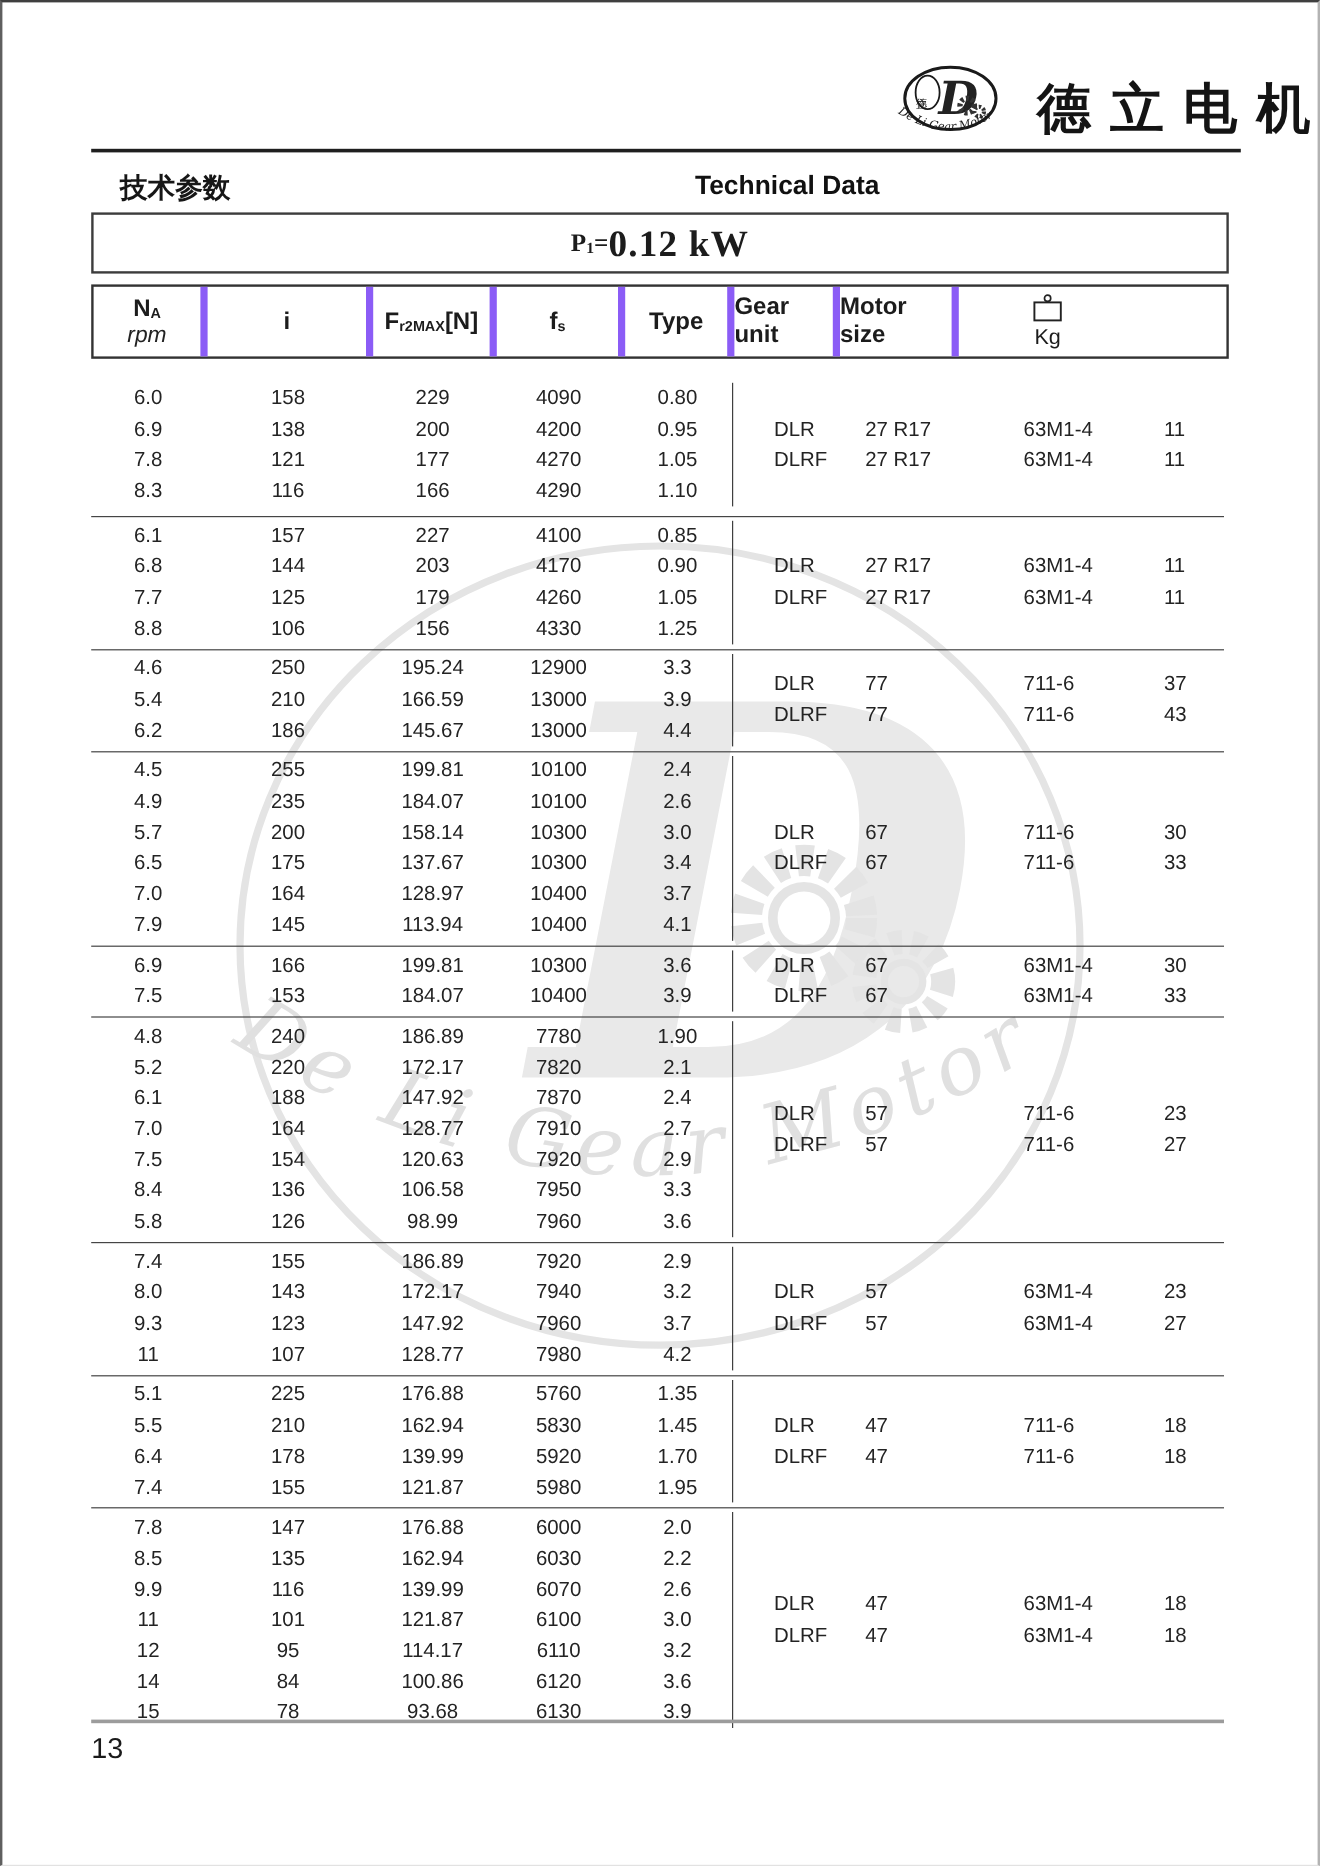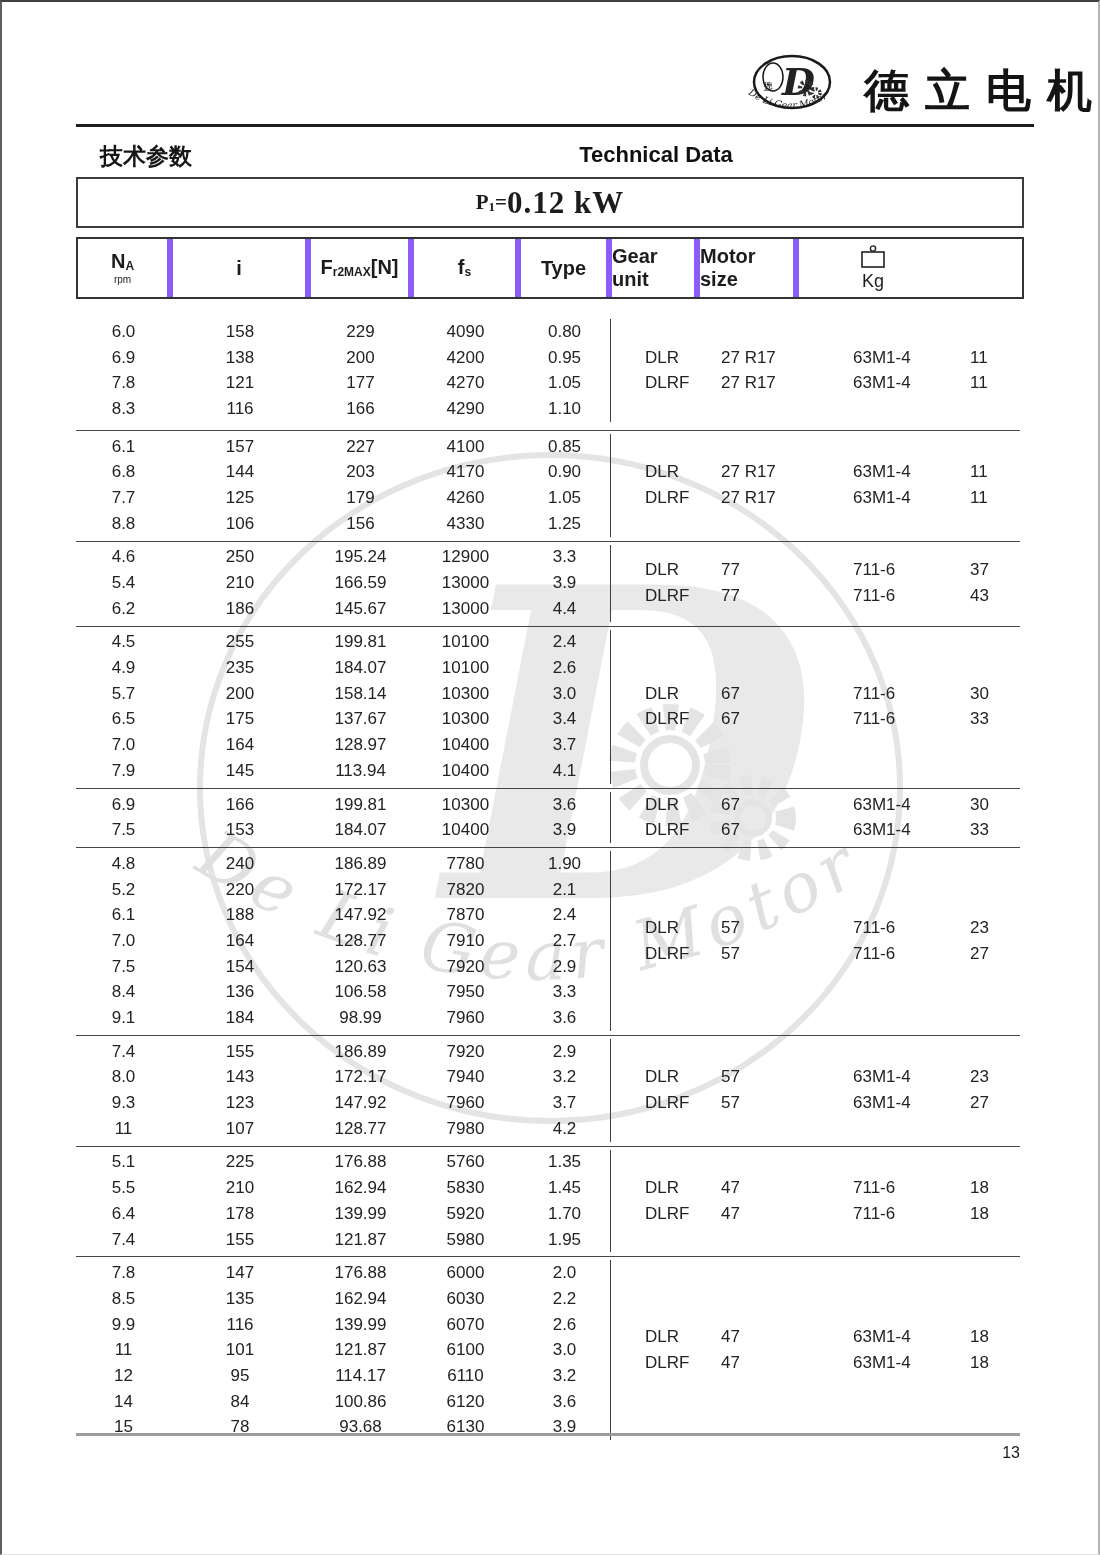--- a/index.html
+++ b/index.html
@@ -30,42 +30,42 @@
   .p-small sub{font-size:13px;vertical-align:-2px;}
   .p-big{font-size:31px;font-weight:bold;letter-spacing:1px;}
 
   
   .table-header{position:absolute;top:237px;left:76px;width:944px;height:58px;border:2px solid #333;
     display:grid;grid-template-columns:95px 138px 103px 107px 91px 88px 99px 148px 1fr;z-index:2;}
   .hcell{border-right:6px solid #8b5cf6;display:flex;flex-direction:column;align-items:center;justify-content:center;line-height:1.15;}
   .hcell:last-child{border-right:none;align-items:center;}
   .h-main{font-size:20px;font-weight:bold;}
   .h-main sub{font-size:12px;vertical-align:-2px;font-weight:bold;}
-  .h-unit{font-size:10px;font-weight:normal;color:#222;}
+  .h-unit{font-size:19px;font-weight:normal;color:#222;font-style:italic;}
   .kg-label{font-size:18px;font-weight:normal;margin-top:2px;}
 
   
   .table-body{position:absolute;top:306px;left:76px;width:944px;z-index:2;}
   .block{display:flex;border-bottom:1.5px solid #454545;padding:3px 0 4px 0;}
   .block:first-child{padding-top:13px;padding-bottom:8px;}
   .block:last-child{border-bottom:none;}
   .block-left{width:534px;}
   .drow{display:grid;grid-template-columns:95px 138px 103px 107px 91px;height:25.7px;align-items:center;}
   .dcell{text-align:center;font-size:17px;color:#232323;}
   .block-right{flex:1;border-left:1.5px solid #3f3f3f;display:flex;flex-direction:column;justify-content:center;}
   .irow{display:grid;grid-template-columns:88px 99px 148px 1fr;height:25.7px;align-items:center;}
   .icell{font-size:17px;color:#232323;text-align:left;}
   .icell-0{padding-left:34px;}
   .icell-1{padding-left:22px;}
   .icell-2{padding-left:55px;}
   .icell-3{padding-left:24px;}
 
   
   .footer-rule{position:absolute;top:1433px;left:76px;width:944px;height:3px;background:#9c9c9c;z-index:2;}
-  .page-number{position:absolute;top:1444px;left:76px;width:944px;text-align:right;font-size:16px;color:#1a1a1a;z-index:2;}
+  .page-number{position:absolute;top:1444px;left:76px;width:944px;text-align:left;font-size:24px;color:#1a1a1a;z-index:2;}
 </style>
 </head>
 <body>
 
 <div class="page-border"></div>
 
 <div class="watermark">
   <svg width="770" height="730" viewBox="0 0 770 730">
     <ellipse cx="385" cy="368" rx="350" ry="333" fill="none" stroke="#e4e4e4" stroke-width="6"></ellipse>
     <text x="280" y="478" font-family="DejaVu Serif, serif" font-style="italic" font-weight="bold" font-size="430" fill="#e9e9e9">D</text>
@@ -406,22 +406,22 @@
           <div class="dcell">2.9</div>
         </div>
         <div class="drow">
           <div class="dcell">8.4</div>
           <div class="dcell">136</div>
           <div class="dcell">106.58</div>
           <div class="dcell">7950</div>
           <div class="dcell">3.3</div>
         </div>
         <div class="drow">
-          <div class="dcell">9.1</div>
-          <div class="dcell">184</div>
+          <div class="dcell">5.8</div>
+          <div class="dcell">126</div>
           <div class="dcell">98.99</div>
           <div class="dcell">7960</div>
           <div class="dcell">3.6</div>
         </div>
       </div>
       <div class="block-right">
         <div class="irow">
           <div class="icell icell-0">DLR</div>
           <div class="icell icell-1">57</div>
           <div class="icell icell-2">711-6</div>

